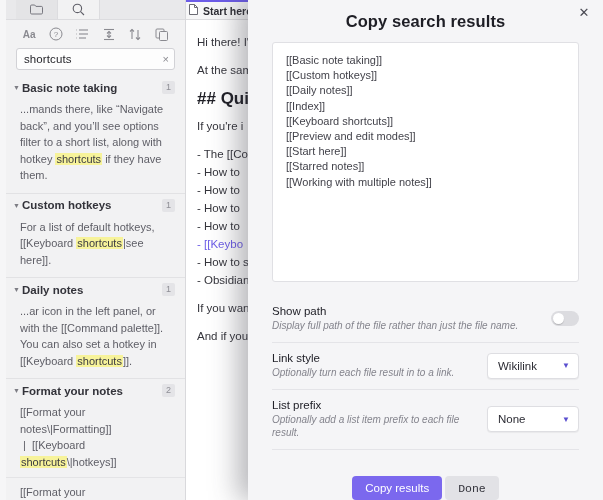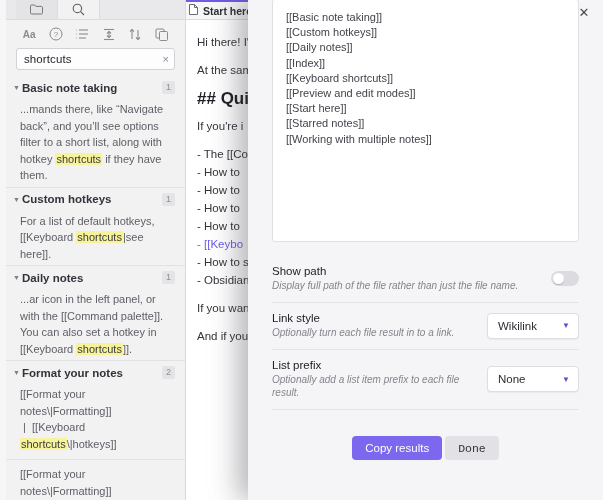--- a/index.html
+++ b/index.html
@@ -112,21 +112,21 @@
     text-overflow: clip;
   }
   .res-count {
     font-size: 9px;
     color: #8e8e95;
     background: #e4e4e7;
     border-radius: 2px;
     padding: 0px 4px;
     line-height: 13px;
   }
-  .res-snips { padding: 0 0 0 0; }
+  .res-snips { padding: 0 0 6px 0; }
   .res-snip {
     font-size: 11px;
     line-height: 16.5px;
     color: #5e5e66;
     padding: 2px 12px 3px 14px;
   }
   .res-snip + .res-snip { border-top: 1px solid #e4e4e6; margin-top: 4px; padding-top: 6px;}
   mark {
     background: #f7f39a;
     color: #3a3a40;
@@ -468,20 +468,21 @@
         </div>
       </div>
 
     </div>
   </div>
 
   <div class="scrim"></div>
 
   <div class="modal">
     <div class="modal-close">✕</div>
+    <div class="modal-title">Copy search results</div>
 
     <div class="results-box">
       <div class="line">[[Basic note taking]]</div>
       <div class="line">[[Custom hotkeys]]</div>
       <div class="line">[[Daily notes]]</div>
       <div class="line">[[Index]]</div>
       <div class="line">[[Keyboard shortcuts]]</div>
       <div class="line">[[Preview and edit modes]]</div>
       <div class="line">[[Start here]]</div>
       <div class="line">[[Starred notes]]</div>

